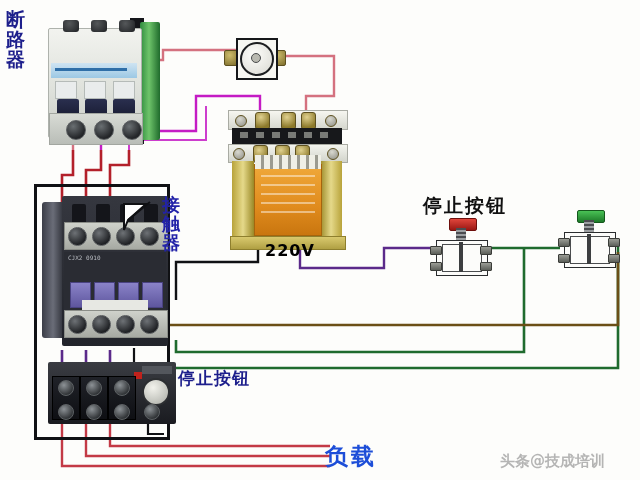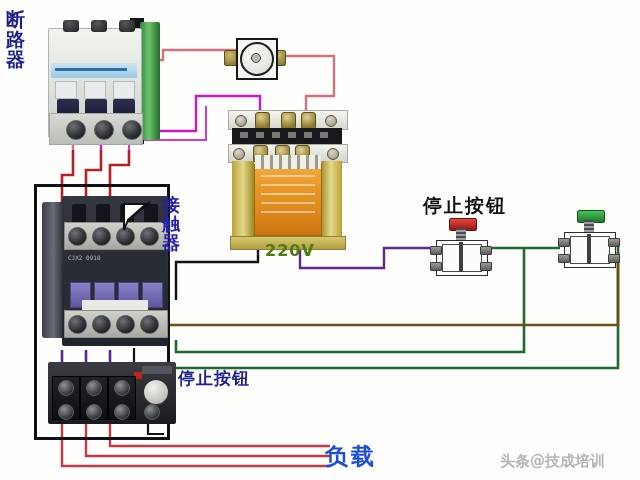--- a/index.html
+++ b/index.html
@@ -16,21 +16,21 @@
 
   
   .lbl-breaker{left:6px;top:10px;font-size:19px;color:#1d1f8c;}
   .lbl-fuse{left:206px;top:6px;font-size:19px;color:#111;letter-spacing:2px;}
   .lbl-trafo{left:345px;top:118px;font-size:17px;color:#15157f;letter-spacing:1px;}
   .lbl-contactor{left:162px;top:196px;font-size:18px;color:#2222a8;}
   .lbl-relay{left:178px;top:370px;font-size:17px;color:#1d1f8c;letter-spacing:1px;}
   .lbl-stop{left:423px;top:196px;font-size:19px;color:#111;letter-spacing:2px;}
   .lbl-start{left:548px;top:188px;font-size:19px;color:#111;letter-spacing:2px;}
   .lbl-load{left:325px;top:444px;font-size:23px;color:#1d4ed8;letter-spacing:3px;}
-  .lbl-220{left:265px;top:243px;font-size:16px;color:#4d7c0f;font-weight:bold;}
+  .lbl-220{left:265px;top:243px;font-size:16px;color:#000000;font-weight:bold;}
 
   
   .breaker{left:48px;top:18px;width:112px;height:128px;}
   .brk-green{position:absolute;right:0;top:4px;width:20px;height:118px;
     background:linear-gradient(90deg,#2f8a3e,#6ec46a 45%,#1f6b2c);border-radius:2px;}
   .brk-black{position:absolute;right:16px;top:0px;width:14px;height:126px;background:#15161a;}
   .brk-body{position:absolute;left:0;top:10px;width:92px;height:108px;
     background:linear-gradient(180deg,#f2f3ef,#dfe2dc 55%,#c9ccc6);
     border:1px solid #aeb2ac;border-radius:2px;}
   .brk-bluebar{position:absolute;left:2px;top:34px;width:86px;height:15px;

